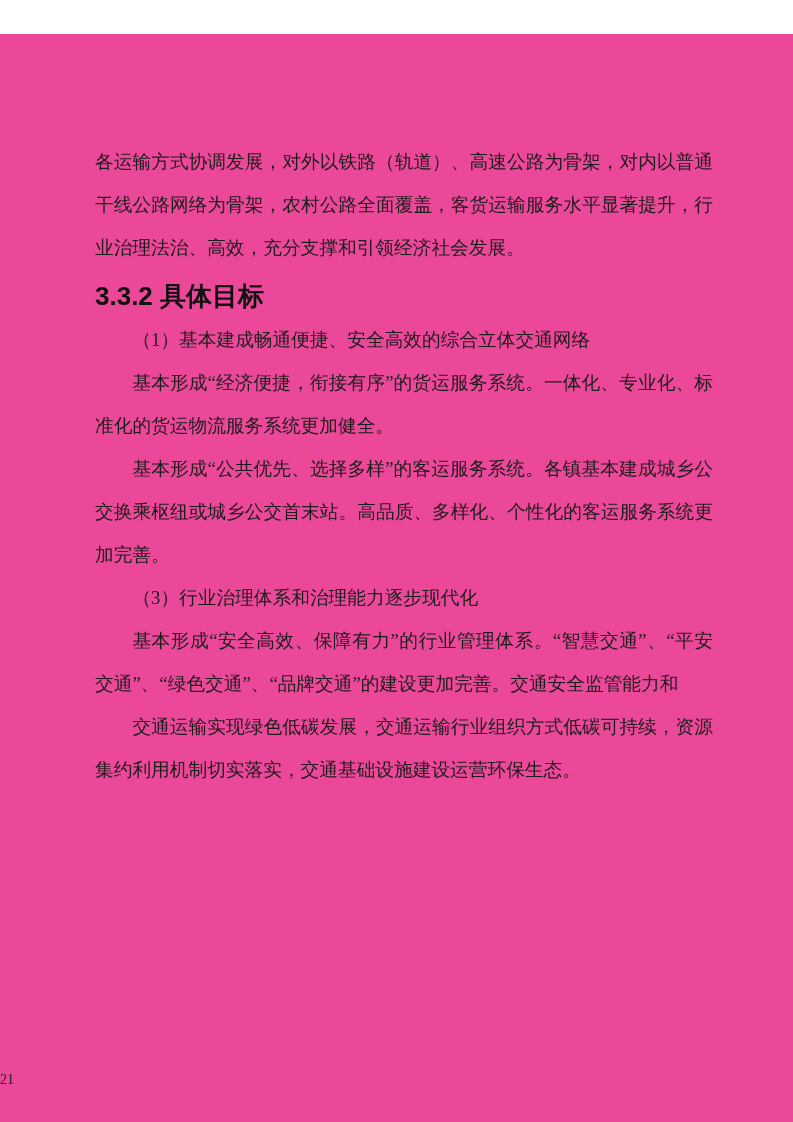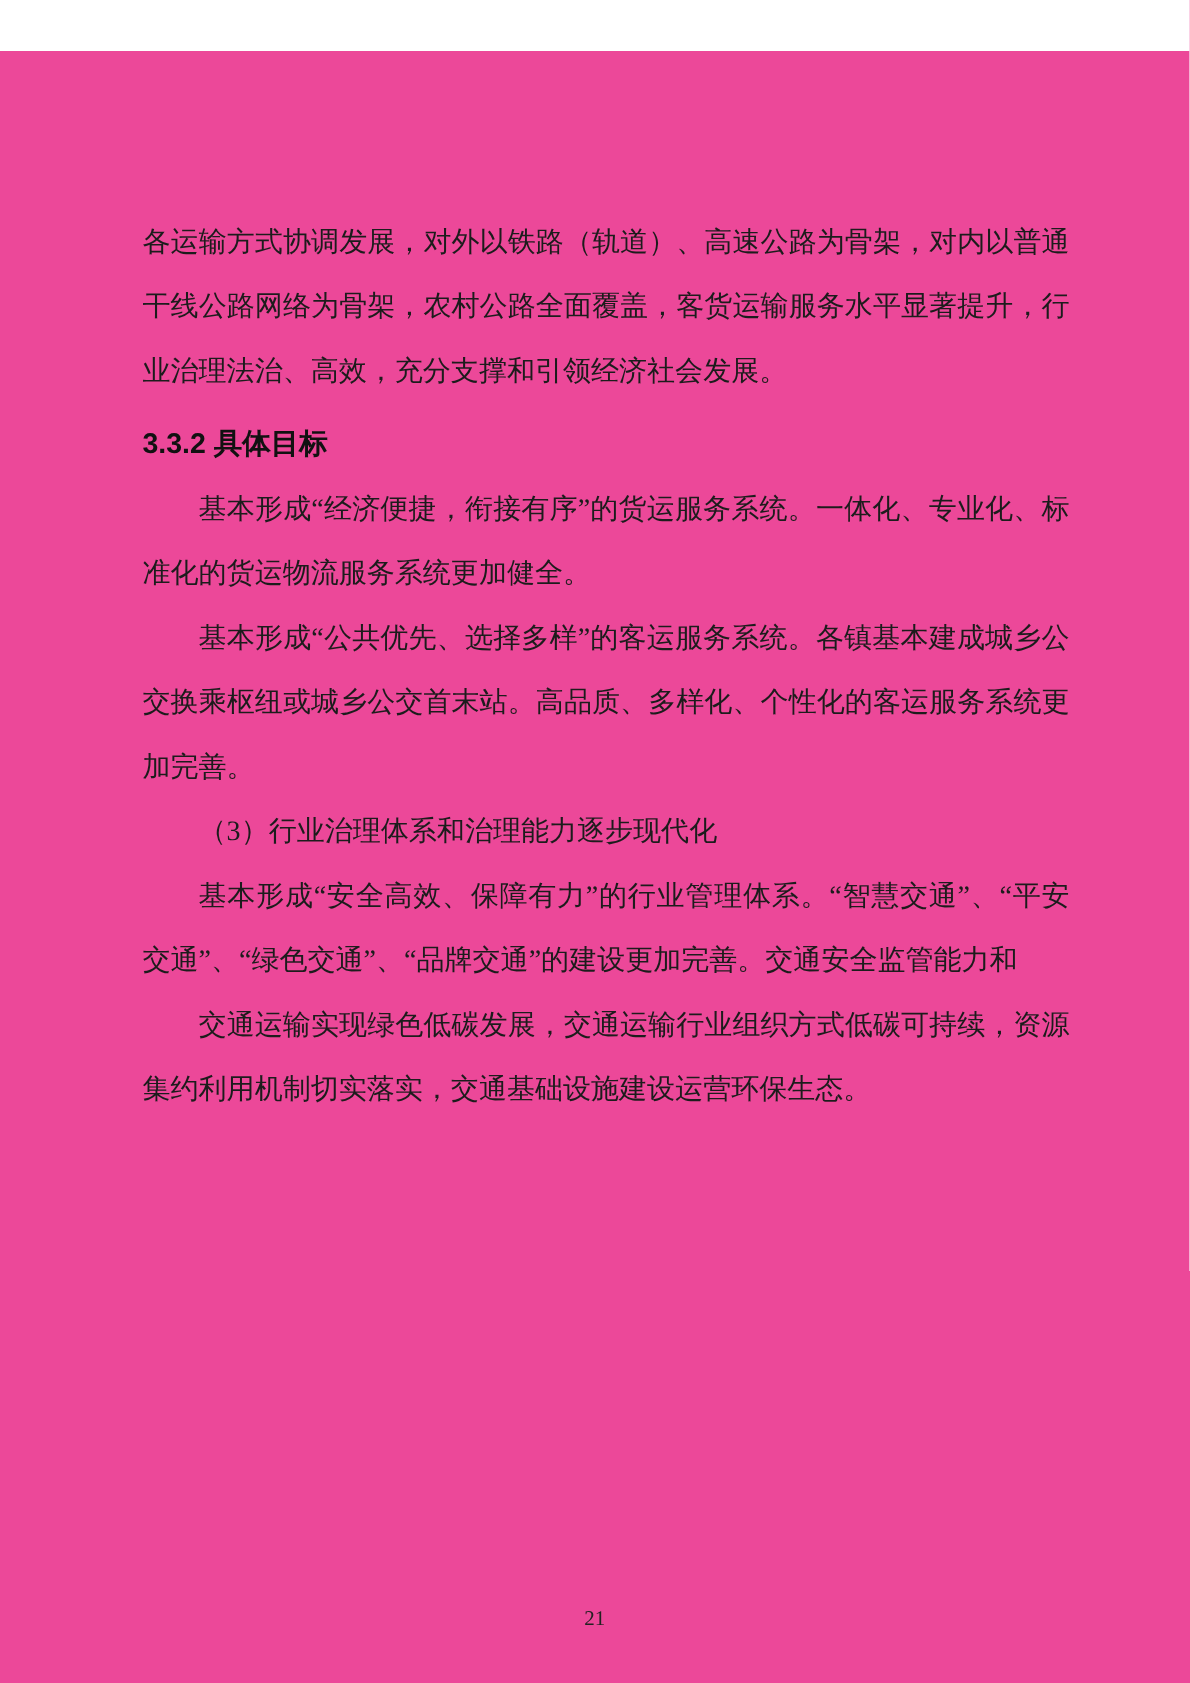--- a/index.html
+++ b/index.html
@@ -31,46 +31,46 @@
     margin: 0;
     padding: 0;
     text-indent: 2em;
   }
   .content p.no-indent {
     text-indent: 0;
   }
   .content h2.heading {
     margin: 6px 0 0 0;
     padding: 0;
-    font-size: 19px;
+    font-size: 26px;
     line-height: 43px;
     font-weight: bold;
     font-family: "Liberation Sans", "DejaVu Sans", sans-serif;
     color: #111111;
     text-align: left;
   }
   .page-number {
     position: absolute;
     top: 1036px;
     left: 0;
     width: 100%;
-    text-align: center;
     font-size: 14px;
     line-height: 20px;
     color: #222222;
     font-family: "Liberation Serif", "DejaVu Serif", serif;
   }
 </style>
 </head>
 <body>
 
 <div class="page">
   <div class="content">
     <p class="no-indent">各运输方式协调发展，对外以铁路（轨道）、高速公路为骨架，对内以普通干线公路网络为骨架，农村公路全面覆盖，客货运输服务水平显著提升，行业治理法治、高效，充分支撑和引领经济社会发展。</p>
     <h2 class="heading">3.3.2 具体目标</h2>
+    <p>（1）基本建成畅通便捷、安全高效的综合立体交通网络</p>
     <p>基本形成“经济便捷，衔接有序”的货运服务系统。一体化、专业化、标准化的货运物流服务系统更加健全。</p>
     <p>基本形成“公共优先、选择多样”的客运服务系统。各镇基本建成城乡公交换乘枢纽或城乡公交首末站。高品质、多样化、个性化的客运服务系统更加完善。</p>
     <p>（3）行业治理体系和治理能力逐步现代化</p>
     <p>基本形成“安全高效、保障有力”的行业管理体系。“智慧交通”、“平安交通”、“绿色交通”、“品牌交通”的建设更加完善。交通安全监管能力和</p>
     <p>交通运输实现绿色低碳发展，交通运输行业组织方式低碳可持续，资源集约利用机制切实落实，交通基础设施建设运营环保生态。</p>
   </div>
   <div class="page-number">21</div>
 </div>
 
 </body></html>

